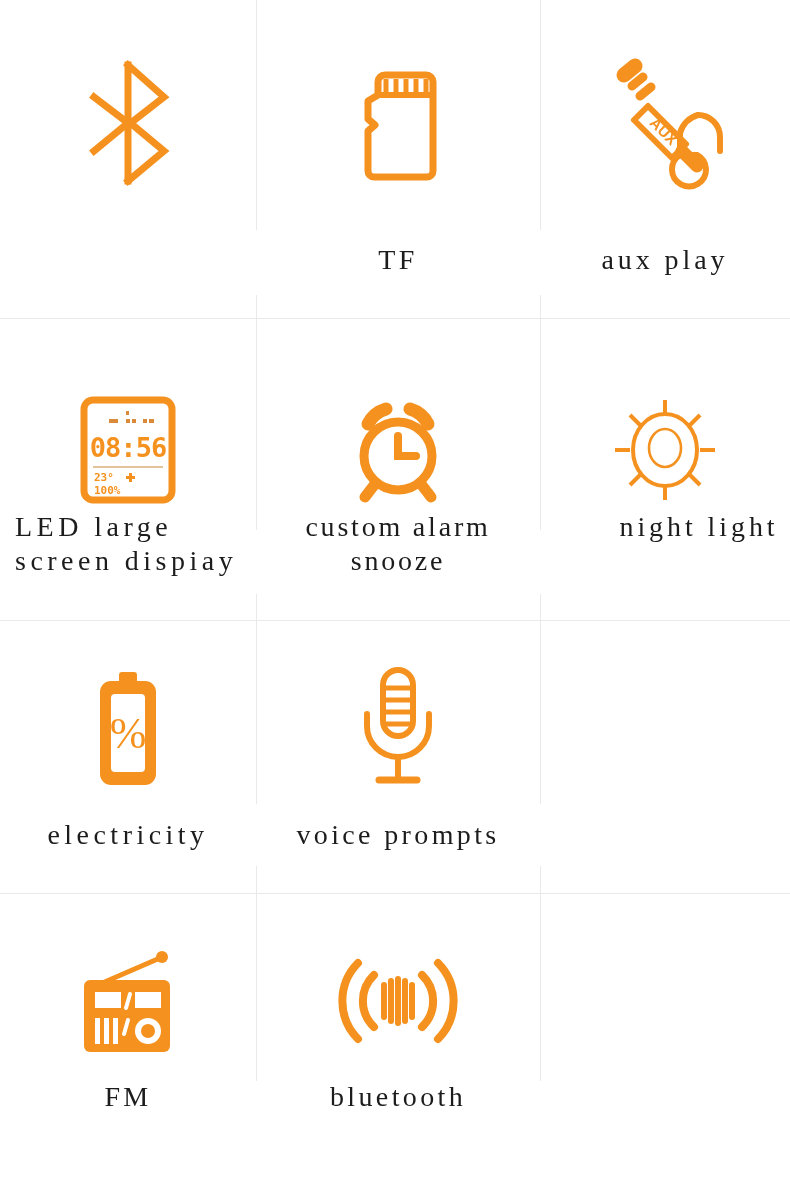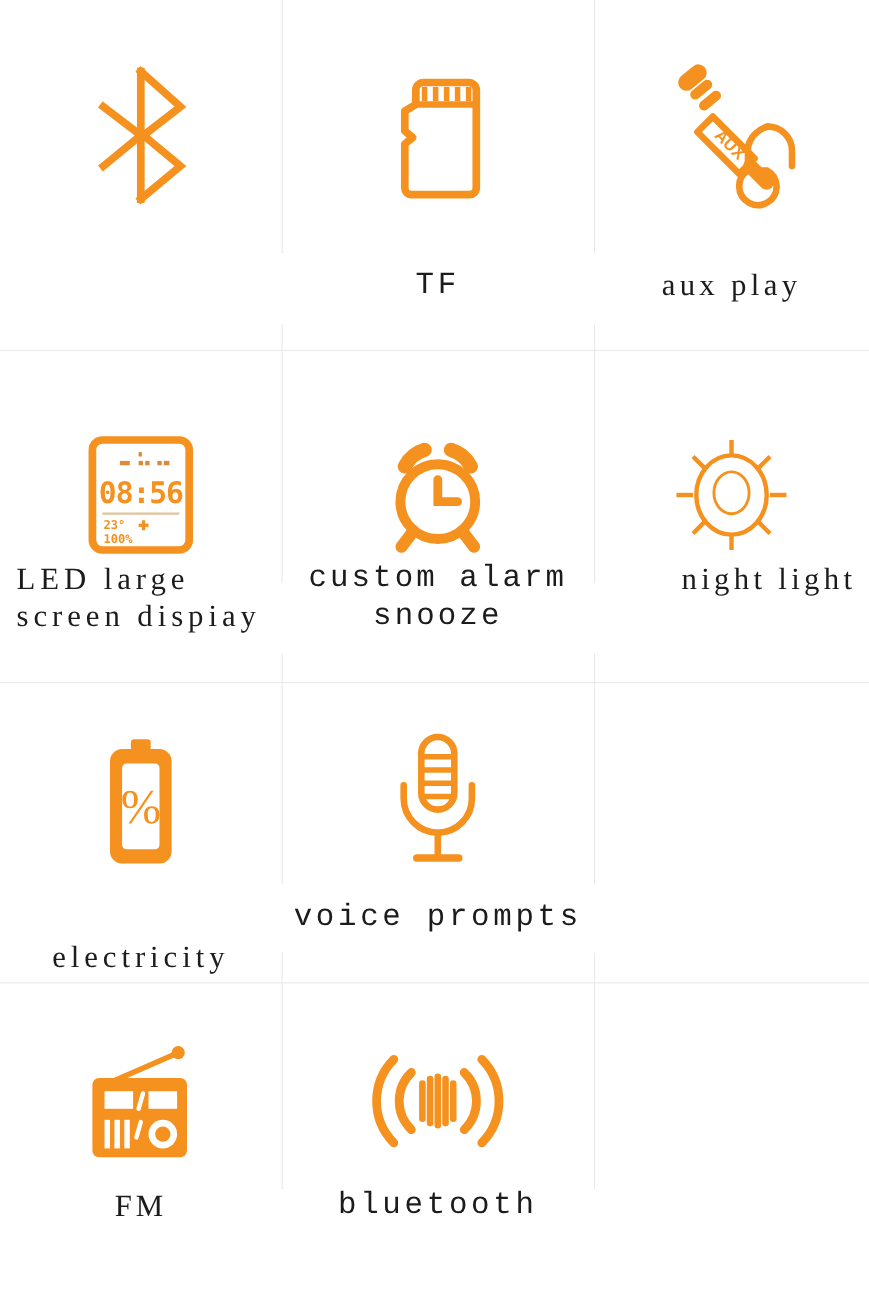--- a/index.html
+++ b/index.html
@@ -54,41 +54,41 @@
     white-space: pre-line;
   }
 
   
   .r1 { top: 0;   height: 318px; }
   .r2 { top: 318px; height: 300px; }
   .r3 { top: 618px; height: 272px; }
   .r4 { top: 890px; height: 295px; }
 
   .c1 { left: 0;   width: 256px; }
-  .c2 { left: 256px; width: 284px; font-family: Liberation Mono, monospace; }
+  .c2 { left: 256px; width: 284px; }
   .c3 { left: 540px; width: 250px; }
 
   
   .r1 .icon-wrap { top: 58px; height: 130px; }
   .r1 .cell-label { top: 243px; font-size: 28px; }
 
   .r2 .icon-wrap { top: 72px; height: 120px; }
   .r2 .cell-label { top: 192px; font-size: 28px; }
 
   .r3 .icon-wrap { top: 46px; height: 130px; }
   .r3 .cell-label { top: 200px; font-size: 28px; }
 
   .r4 .icon-wrap { top: 48px; height: 125px; }
   .r4 .cell-label { top: 190px; font-size: 28px; }
 
   
   .label-led       { text-align: left; padding-left: 15px; letter-spacing: 0.16em; }
   .label-alarm     { letter-spacing: 0.10em; }
   .label-nightlight{ letter-spacing: 0.14em; padding-left: 34px; }
-  .label-electricity { letter-spacing: 0.16em; margin-top: 36px; }
+  .label-electricity { letter-spacing: 0.16em; }
   .label-voicecall { letter-spacing: 0.14em; padding-left: 8px; }
   .label-snooze    { letter-spacing: 0.10em; padding-left: 6px; }
   .label-aux       { letter-spacing: 0.14em; }
 
   svg { display: block; overflow: visible; }
 </style>
 </head>
 <body>
 
 <div id="feature-grid">

